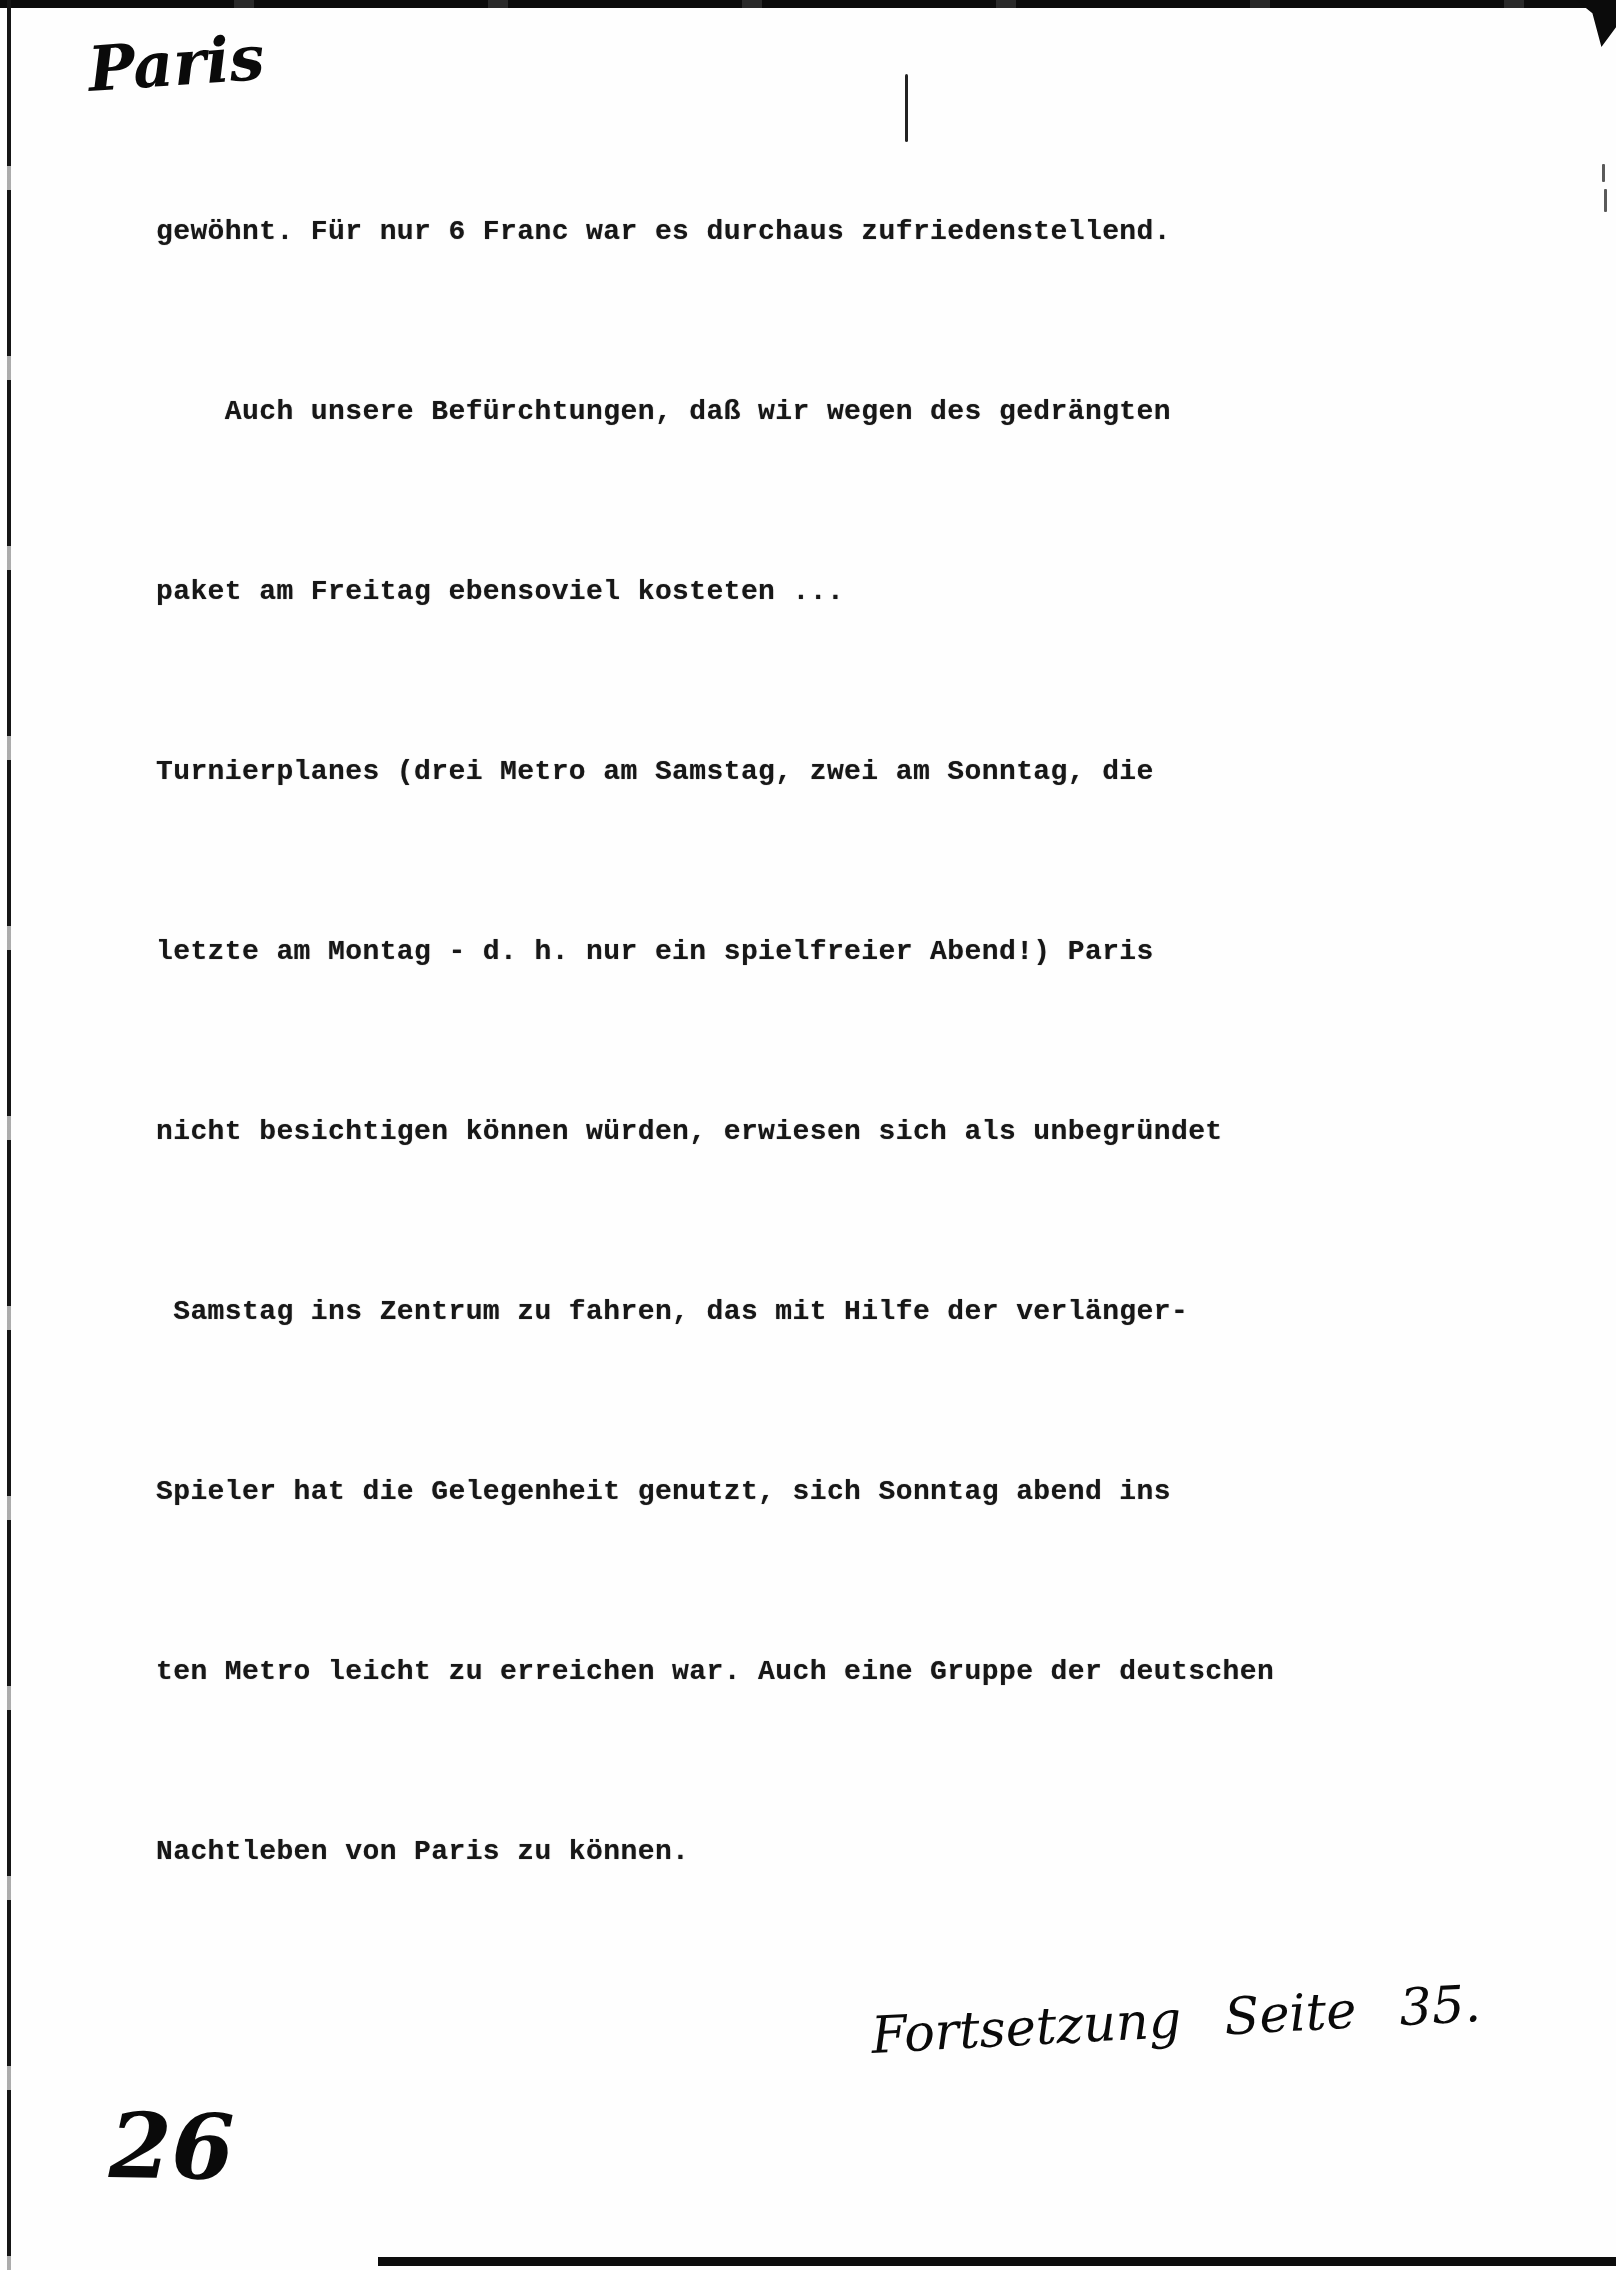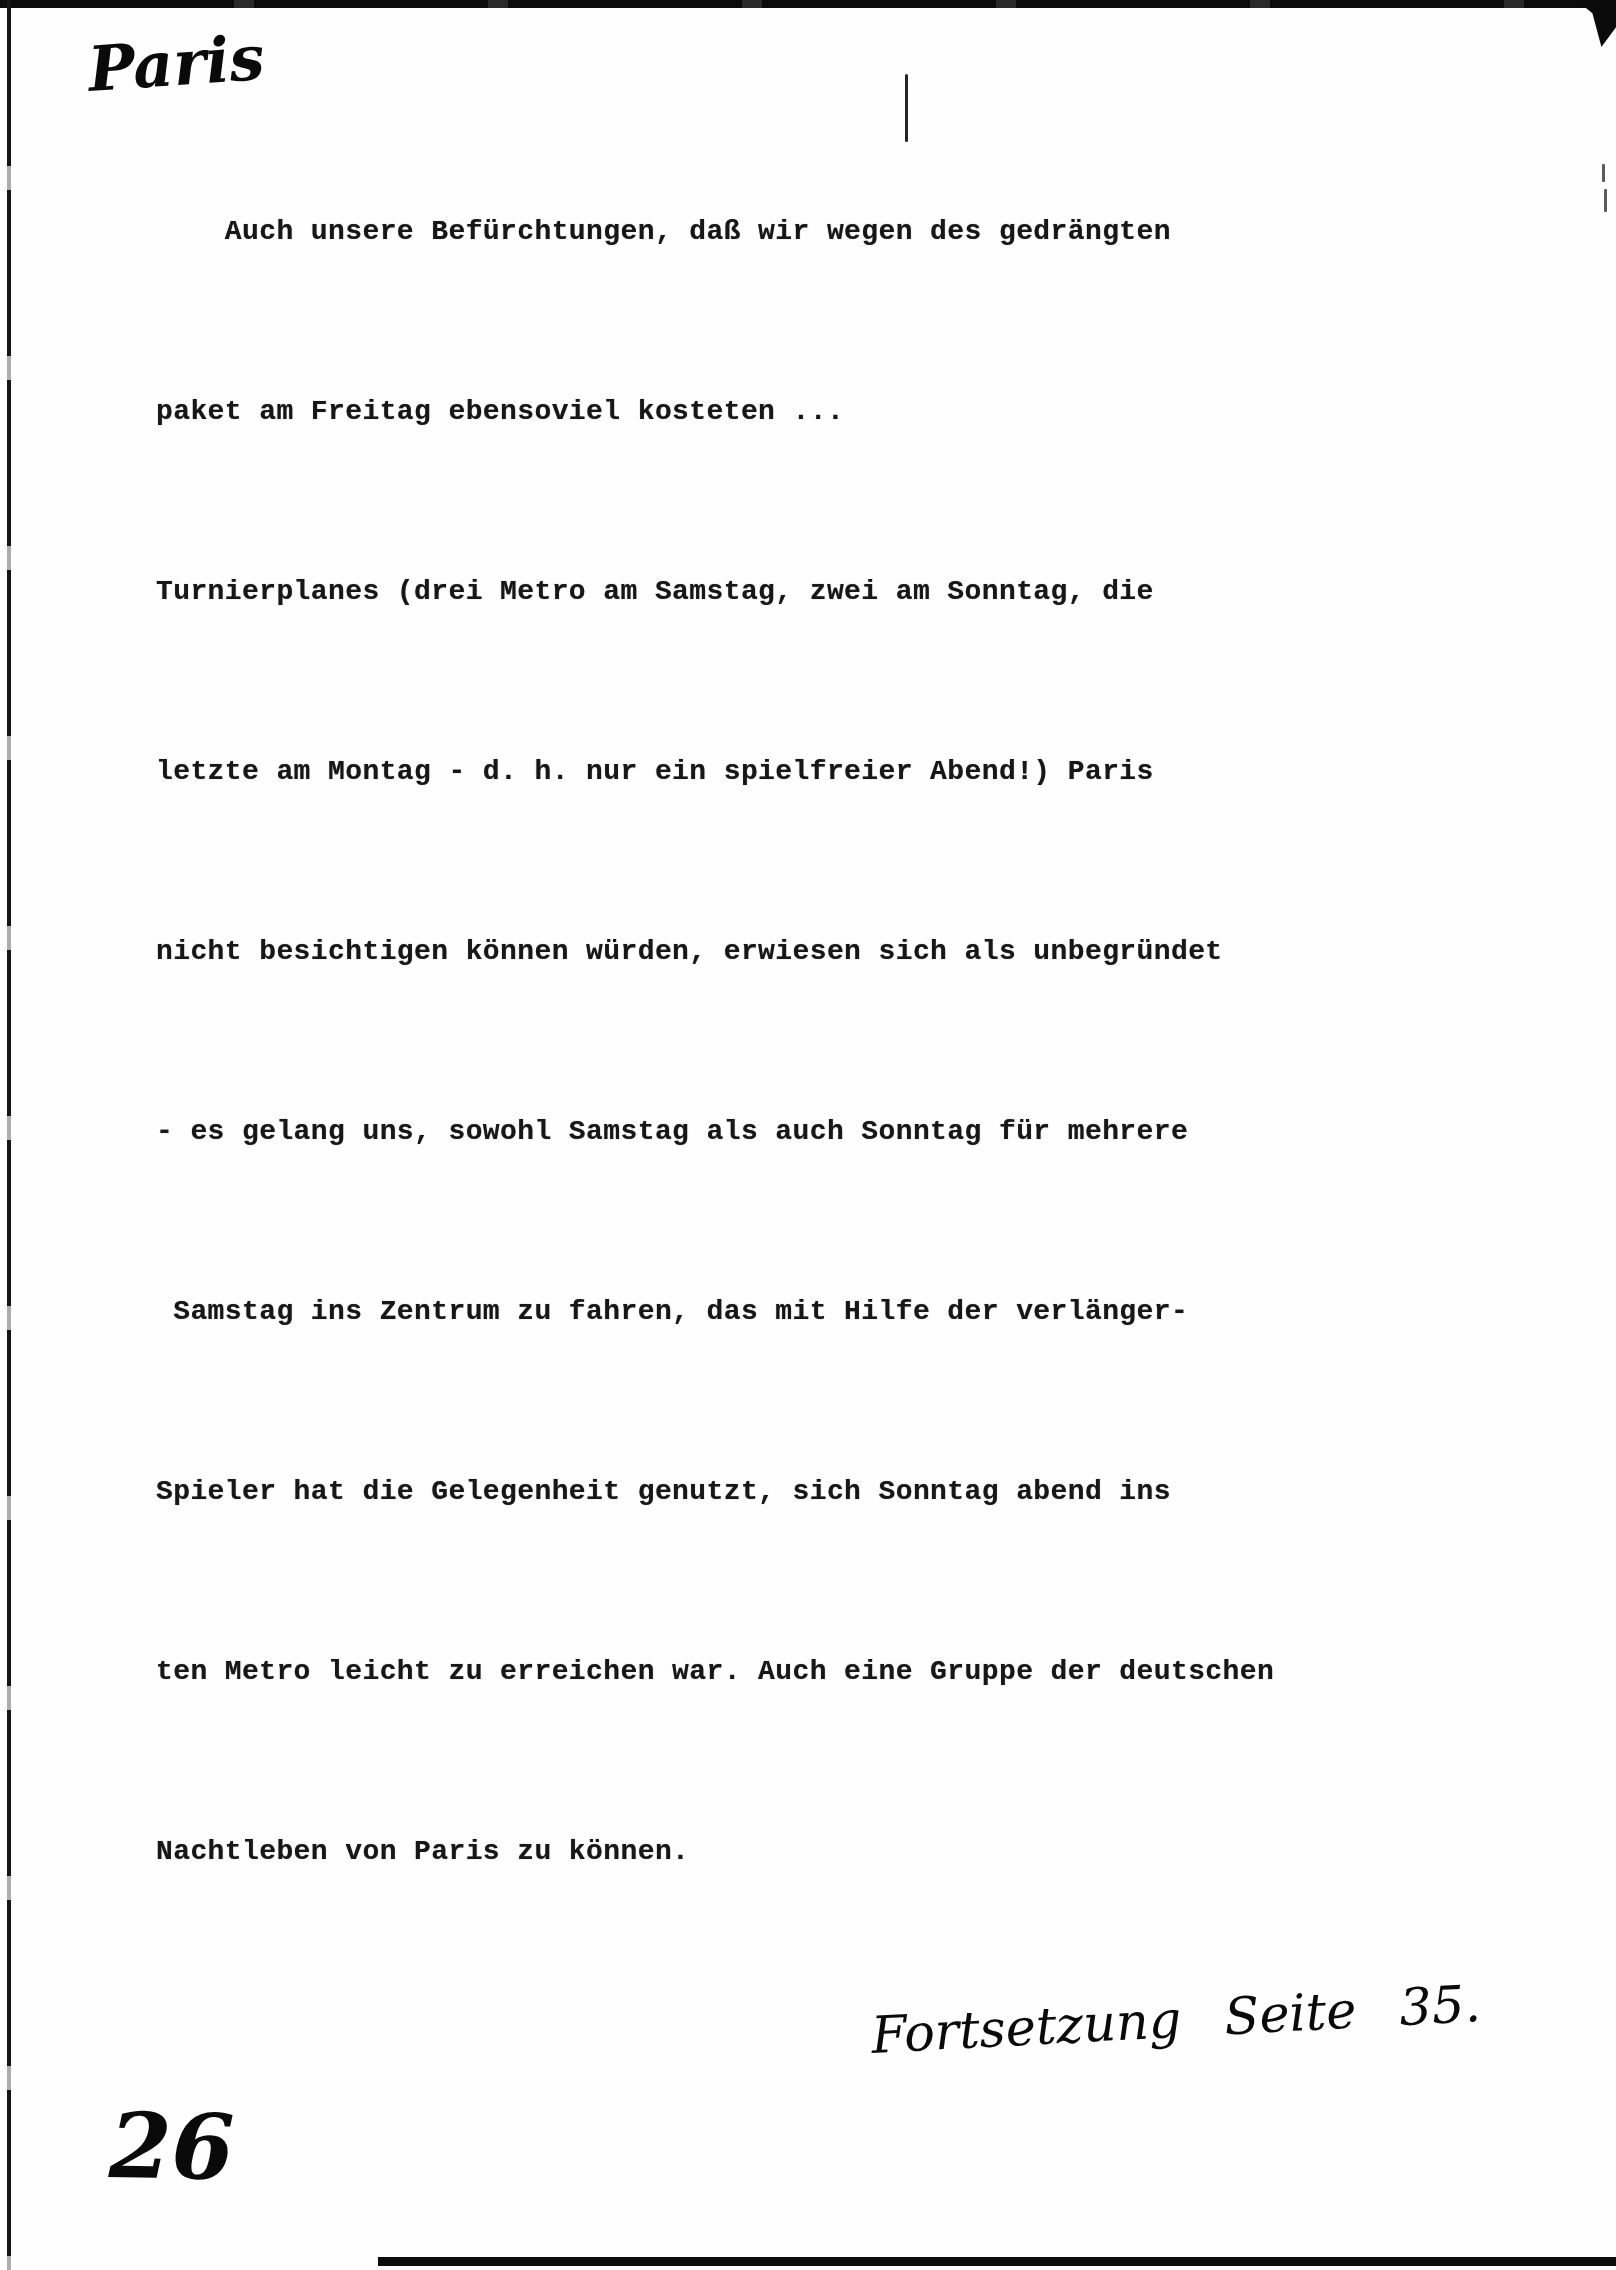--- a/index.html
+++ b/index.html
@@ -77,26 +77,26 @@
   <div class="border-left"></div>
   <div class="corner-blob"></div>
   <div class="border-bottom"></div>
   <div class="stray-stroke"></div>
   <div class="tick tick1"></div>
   <div class="tick tick2"></div>
 
   <div class="hand hand-title">Paris</div>
 
   <div class="typewriter">
+    <div>gewöhnt. Für nur 6 Franc war es durchaus zufriedenstellend.</div>
     <div>    Auch unsere Befürchtungen, daß wir wegen des gedrängten</div>
     <div>paket am Freitag ebensoviel kosteten ...</div>
     <div>Turnierplanes (drei Metro am Samstag, zwei am Sonntag, die</div>
     <div>letzte am Montag - d. h. nur ein spielfreier Abend!) Paris</div>
     <div>nicht besichtigen können würden, erwiesen sich als unbegründet</div>
-    <div>- es gelang uns, sowohl Samstag als auch Sonntag für mehrere</div>
     <div> Samstag ins Zentrum zu fahren, das mit Hilfe der verlänger-</div>
     <div>Spieler hat die Gelegenheit genutzt, sich Sonntag abend ins</div>
     <div>ten Metro leicht zu erreichen war. Auch eine Gruppe der deutschen</div>
     <div>Nachtleben von Paris zu können.</div>
     
     
     
     
     
     

